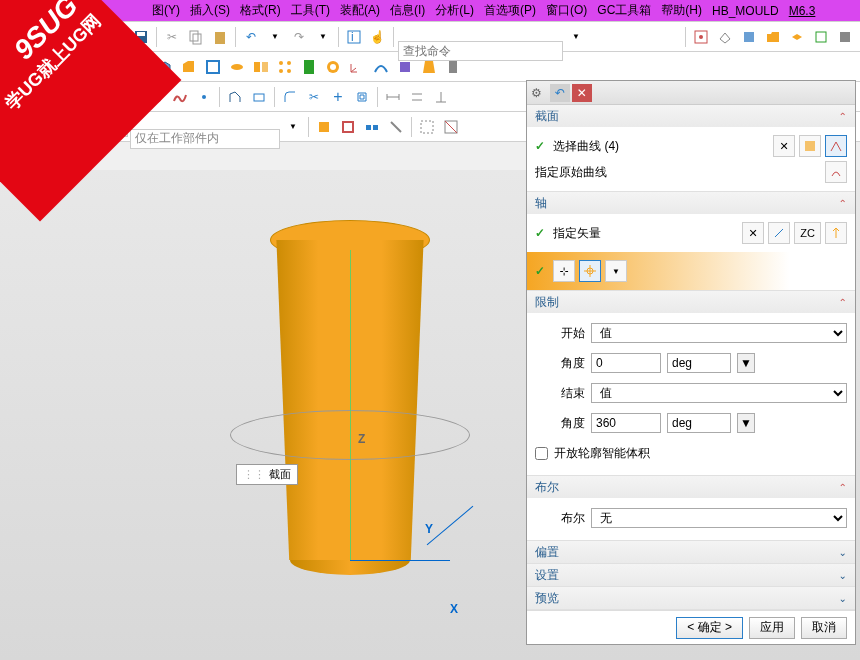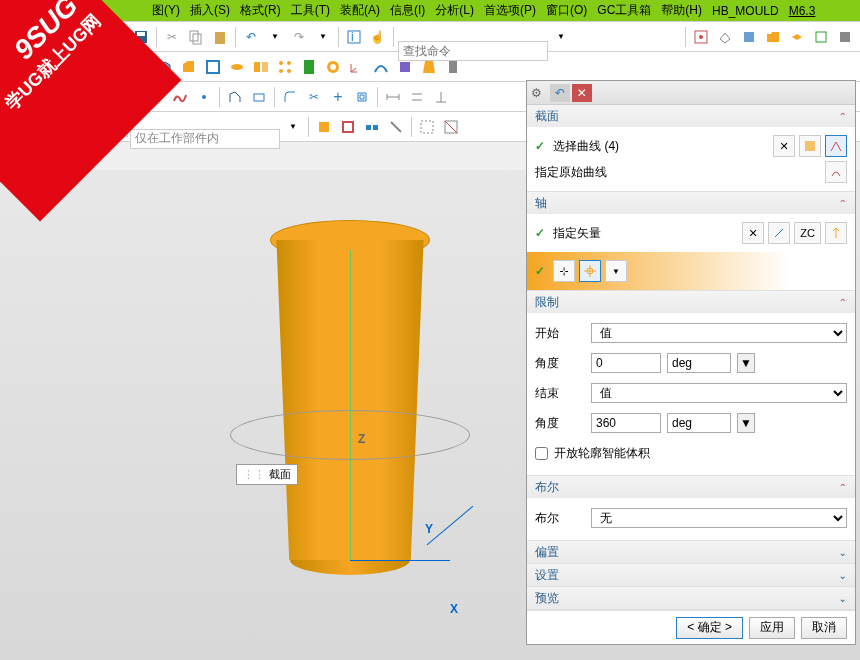--- a/index.html
+++ b/index.html
@@ -3,21 +3,21 @@
 <meta charset="utf-8">
 <style>
 * { box-sizing: border-box; margin: 0; padding: 0; font-family: "Microsoft YaHei", Arial, sans-serif; font-size: 12px; }
 body { width: 860px; height: 660px; background: #f0f0f0; position: relative; overflow: hidden; }
 
 .watermark { position: absolute; top: -20px; left: -60px; width: 200px; height: 200px; background: #e30613; transform: rotate(-45deg); z-index: 100; pointer-events: none; }
 .watermark-text { position: absolute; color: #fff; font-weight: bold; transform: rotate(-45deg); z-index: 101; pointer-events: none; }
 .wm1 { top: 12px; left: 8px; font-size: 28px; font-style: italic; }
 .wm2 { top: 50px; left: -10px; font-size: 18px; }
 
-.menubar { height: 22px; background: #84cc16; border-bottom: 1px solid #d0d0d0; display: flex; align-items: center; padding-left: 148px; gap: 2px; }
+.menubar { height: 22px; background: #d946ef; border-bottom: 1px solid #d0d0d0; display: flex; align-items: center; padding-left: 148px; gap: 2px; }
 .menubar span { padding: 2px 4px; cursor: default; color: #000; }
 
 .toolbar { height: 30px; background: #fff; border-bottom: 1px solid #d0d0d0; display: flex; align-items: center; padding: 0 4px; gap: 2px; }
 .tb-icon { width: 22px; height: 22px; display: flex; align-items: center; justify-content: center; border: 1px solid transparent; }
 .tb-sep { width: 1px; height: 20px; background: #ccc; margin: 0 2px; }
 .tb-input { height: 20px; border: 1px solid #ccc; padding: 0 4px; color: #888; }
 
 .toolbar2 { padding-left: 130px; }
 .toolbar3 { padding-left: 8px; }
 
@@ -56,21 +56,21 @@
 .sec-body { padding: 6px 8px; }
 .sec-body.hl { background: linear-gradient(to right, #f5a623, #fff 80%); }
 
 .row { display: flex; align-items: center; height: 26px; gap: 4px; }
 .row .lbl { flex: 1; }
 .row .chk { color: #2a9f2a; font-weight: bold; margin-right: 4px; }
 .mini-btn { width: 22px; height: 22px; border: 1px solid #ccc; display: flex; align-items: center; justify-content: center; background: #f8f8f8; font-size: 11px; }
 .mini-btn.active { border-color: #2a7fc9; background: #e6f0fa; }
 
 .form-row { display: flex; align-items: center; height: 28px; gap: 6px; margin-bottom: 2px; }
-.form-row .flbl { width: 50px; }
+.form-row .flbl { width: 50px; text-align: right; }
 .form-row select, .form-row input[type=text] { height: 20px; border: 1px solid #aaa; padding: 0 4px; background: #fff; }
 .form-row select.wide { flex: 1; }
 .form-row input.num { width: 70px; }
 .form-row .unit { width: 64px; border: 1px solid #aaa; height: 20px; display: flex; align-items: center; padding: 0 4px; background: #fff; }
 .form-row .arrow { width: 18px; height: 20px; border: 1px solid #aaa; display: flex; align-items: center; justify-content: center; background: #f0f0f0; }
 
 .panel-footer { height: 34px; display: flex; align-items: center; justify-content: flex-end; padding: 0 8px; gap: 6px; border-top: 1px solid #ddd; }
 .panel-footer button { height: 22px; padding: 0 10px; border: 1px solid #aaa; background: linear-gradient(#fff, #e8e8e8); }
 .panel-footer button.primary { border-color: #2a7fc9; }
 
@@ -126,21 +126,21 @@
   <div class="tb-icon" style="font-size:8px">▼</div>
   <div class="tb-sep"></div>
   <div class="tb-icon">
       <svg width="16" height="16">
         <rect x="2" y="2" width="12" height="12" fill="none" stroke="#2a7fc9"></rect>
         <text x="5" y="12" font-size="10" fill="#2a7fc9">i</text>
       </svg>
     </div>
   <div class="tb-icon" style="color:#888">☝</div>
   <div class="tb-sep"></div>
-  <input class="tb-input" style="width: 150px; margin-top: 28px;" placeholder="查找命令">
+  <input class="tb-input" style="width: 165px; margin-top: 28px;" placeholder="查找命令">
   <div class="tb-icon" style="font-size:8px">▼</div>
   <div style="flex:1"></div>
   <div class="tb-sep"></div>
   <div class="tb-icon">
       <svg width="16" height="16">
         <rect x="2" y="2" width="12" height="12" fill="none" stroke="#c94f4f"></rect>
         <circle cx="8" cy="8" r="2" fill="#c94f4f"></circle>
       </svg>
     </div>
   <div class="tb-icon">

